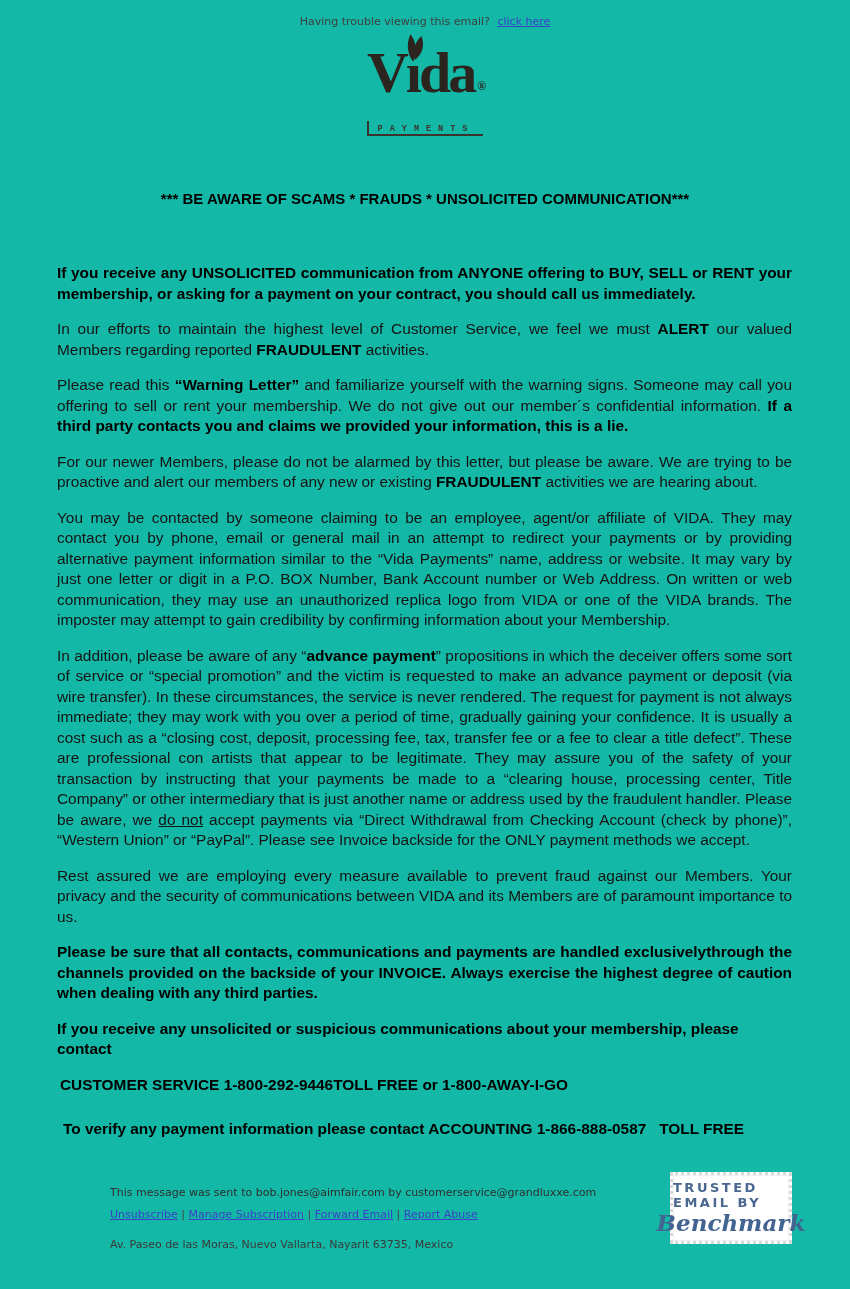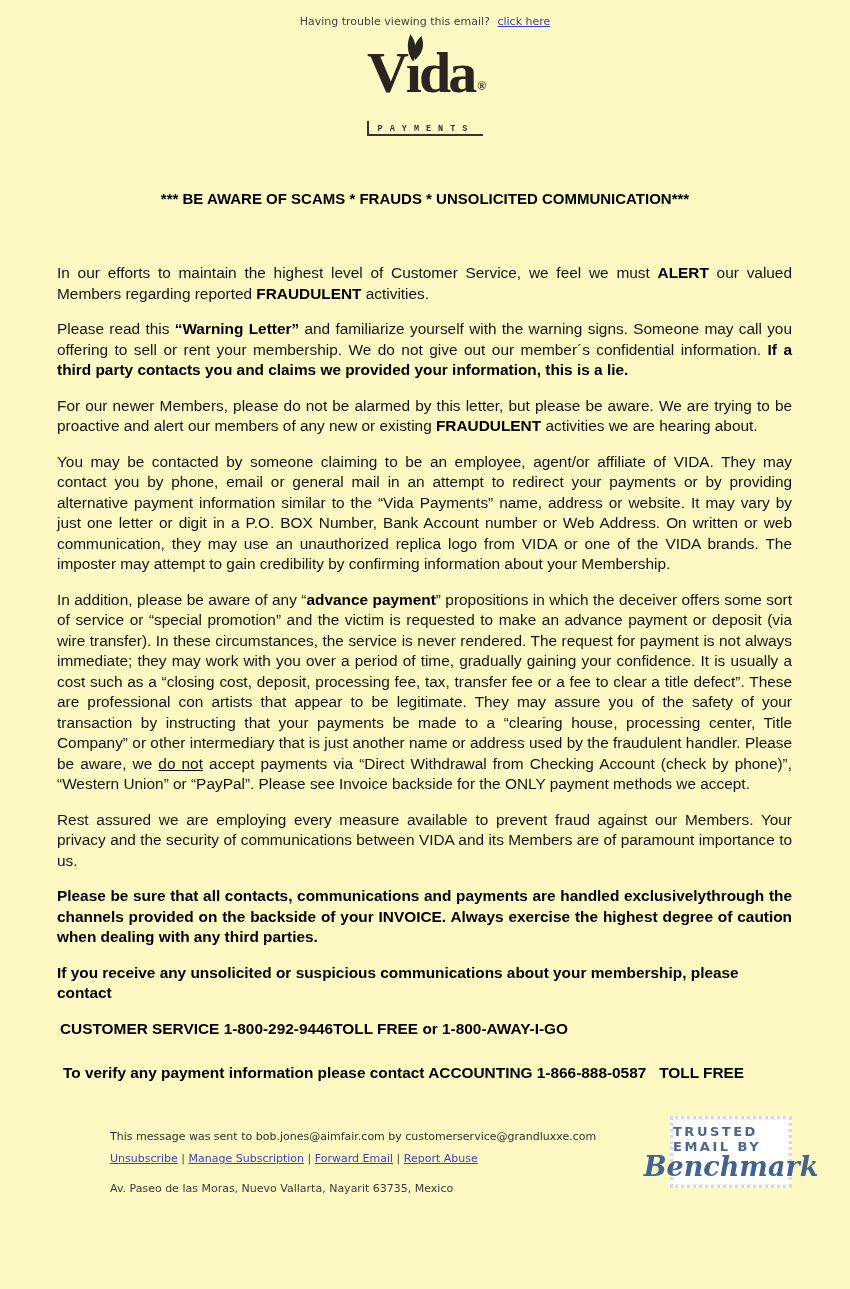--- a/index.html
+++ b/index.html
@@ -2,21 +2,21 @@
 <html><head>
 <meta charset="utf-8">
 <style>
   * { margin: 0; padding: 0; box-sizing: border-box; }
   html, body { background: #ffffff; }
   .page {
     position: relative;
     width: 850px;
     height: 1289px;
     margin: 0 auto;
-    background: #fef9c3;
+    background: #14b8a6;
     font-family: "Liberation Sans", sans-serif;
     color: #1a1a1a;
     overflow: hidden;
   }
   
   .trouble {
     padding-top: 15px;
     text-align: center;
     font-family: "DejaVu Sans", sans-serif;
     font-size: 11px;
@@ -130,21 +130,21 @@
     font-family: "DejaVu Sans", sans-serif;
     font-size: 13px;
     font-weight: 700;
     letter-spacing: 2.5px;
     color: #4a678f;
   }
   .stamp-brand {
     font-family: "DejaVu Serif", serif;
     font-style: italic;
     font-weight: 700;
-    font-size: 27px;
+    font-size: 23px;
     line-height: 26px;
     color: #436390;
   }
 </style>
 </head>
 <body>
 
 <div class="page">
 
   <div class="trouble">
@@ -161,20 +161,21 @@
           <path d="M12 29 C20 23 23 13 19 3 C12 9 9 19 12 29 Z" fill="#2b241f"></path>
         </svg>
       </span>
       <div class="logo-tagline">PAYMENTS</div>
     </div>
   </div>
 
   <div class="title">*** BE AWARE OF SCAMS * FRAUDS * UNSOLICITED COMMUNICATION***</div>
 
   <div class="letter-body">
+      <p class="para"><span class="seg-b">If you receive any UNSOLICITED communication from ANYONE offering to BUY, SELL or RENT your membership, or asking for a payment on your contract, you should call us immediately.</span></p>
       <p class="para"><span>In our efforts to maintain the highest level of Customer Service, we feel we must </span><span class="seg-b">ALERT</span><span> our valued Members regarding reported </span><span class="seg-b">FRAUDULENT</span><span> activities.</span></p>
       <p class="para"><span>Please read this </span><span class="seg-b">“Warning Letter”</span><span> and familiarize yourself with the warning signs. Someone may call you offering to sell or rent your membership.  We do not give out our member´s confidential information.  </span><span class="seg-b">If a third party contacts you and claims we provided your information, this is a lie.</span></p>
       <p class="para"><span>For our newer Members, please do not be alarmed by this letter, but please be aware.  We are trying to be proactive and alert our members of any new or existing </span><span class="seg-b">FRAUDULENT</span><span> activities we are hearing about.</span></p>
       <p class="para"><span>You may be contacted by someone claiming to be an employee, agent/or affiliate of VIDA.  They may contact you by phone, email or general mail in an attempt to redirect your payments or by providing alternative payment information similar to the “Vida Payments” name, address or website.  It may vary by just one letter or digit in a P.O. BOX Number, Bank Account number or Web Address.  On written or web communication, they may use an unauthorized replica logo from VIDA or one of the VIDA brands.   The imposter may attempt to gain credibility by confirming information about your Membership.</span></p>
       <p class="para"><span>In addition, please be aware of any “</span><span class="seg-b">advance payment</span><span>” propositions in which the deceiver offers some sort of service or “special promotion” and the victim is requested to make an advance payment or deposit (via wire transfer). In these circumstances, the service is never rendered.  The request for payment is not always immediate; they may work with you over a period of time, gradually gaining your confidence.  It is usually a cost such as a “closing cost, deposit, processing fee, tax, transfer fee or a fee to clear a title defect”.  These are professional con artists that appear to be legitimate.  They may assure you of the safety of your transaction by instructing that your payments be made to a “clearing house, processing center, Title Company” or other intermediary that is just another name or address used by the fraudulent handler. Please be aware, we </span><span class="seg-u">do not</span><span> accept payments via “Direct Withdrawal from Checking Account (check by phone)”, “Western Union” or “PayPal”.  Please see Invoice backside for the ONLY payment methods we accept.</span></p>
       <p class="para"><span>Rest assured we are employing every measure available to prevent fraud against our Members.  Your privacy and the security of communications between VIDA and its Members are of paramount importance to us.</span></p>
       <p class="para"><span class="seg-b">Please be sure that all contacts, communications and payments are handled exclusivelythrough the channels provided on the backside of your INVOICE. Always exercise the highest degree of caution when dealing with any third parties.</span></p>
       <p class="para left"><span class="seg-b">If you receive any unsolicited or suspicious communications about your membership, please contact</span></p>
       <p class="para left indent-1"><span class="seg-b">CUSTOMER SERVICE 1-800-292-9446TOLL FREE or 1-800-AWAY-I-GO</span></p>
       <p class="para left indent-2 gap-top"><span class="seg-b">To verify any payment information please contact ACCOUNTING 1-866-888-0587&nbsp;&nbsp; TOLL FREE</span></p>

